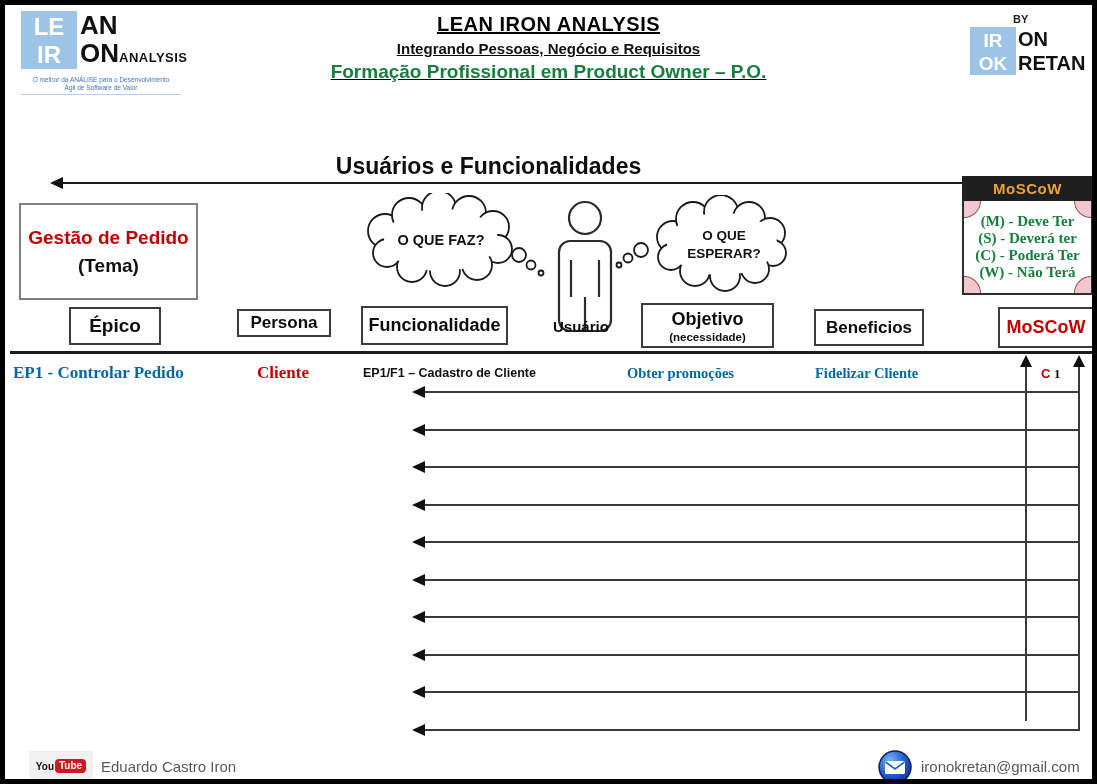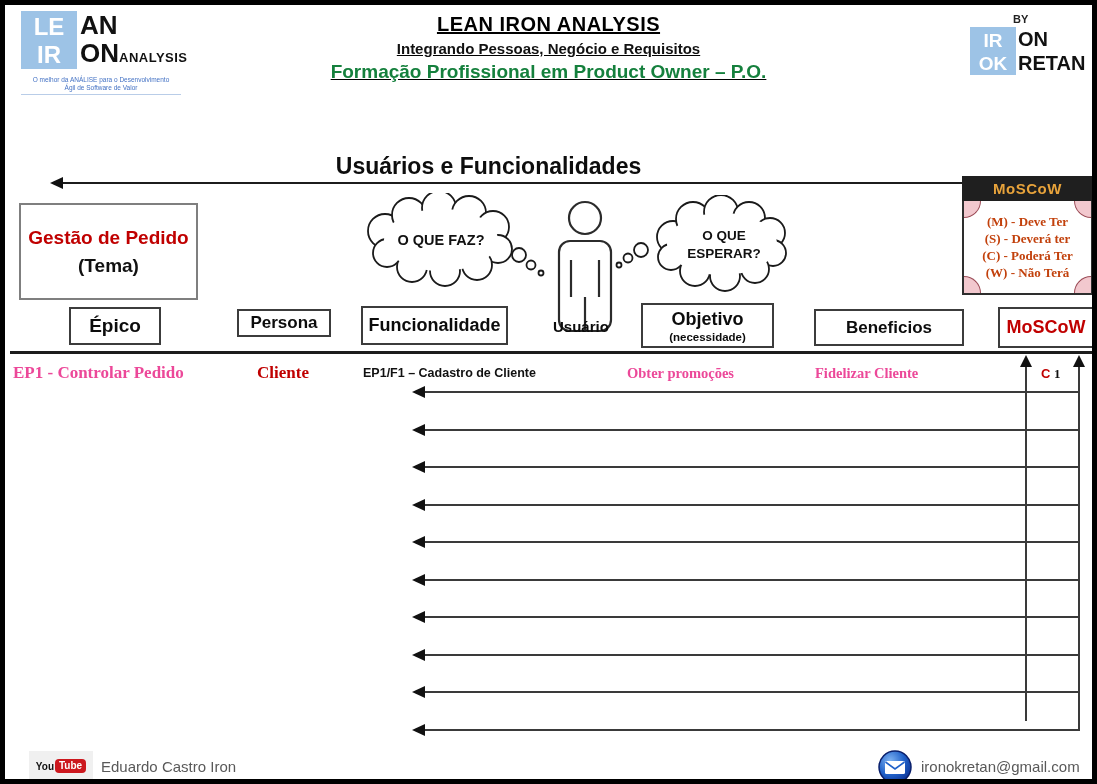--- a/index.html
+++ b/index.html
@@ -58,36 +58,36 @@
     align-items:center; justify-content:center; }
   .theme-title { color:#C00000; font-weight:bold; font-size:19px; line-height:28px; }
   .theme-sub { color:#111; font-weight:bold; font-size:19px; line-height:28px; }
 
   
   .legend { position:absolute; left:957px; top:171px; width:131px; }
   .legend-bar { height:25px; background:#1F1F1F; color:#E8A33B; font-weight:bold;
     font-size:15px; text-align:center; line-height:25px; letter-spacing:.5px; }
   .legend-body { position:relative; border:2px solid #2e2e2e; border-top:none;
     background:#fff; height:94px; padding-top:12px; }
-  .legend-item { font-family:"Liberation Serif", serif; font-weight:bold; color:#c2410c;
-    font-size:13px; line-height:17px; text-align:center; }
+  .legend-item { font-family:"Liberation Serif", serif; font-weight:bold; color:#15803d;
+    font-size:15px; line-height:17px; text-align:center; }
   .corner { position:absolute; width:17px; height:17px; background:#F2C8CE; border:1px solid #9B4C57; }
   .c-tl { left:0; top:0; border-radius:0 0 100% 0; border-left:none; border-top:none; }
   .c-tr { right:0; top:0; border-radius:0 0 0 100%; border-right:none; border-top:none; }
   .c-bl { left:0; bottom:0; border-radius:0 100% 0 0; border-left:none; border-bottom:none; }
   .c-br { right:0; bottom:0; border-radius:100% 0 0 0; border-right:none; border-bottom:none; }
 
   
   .col-box { position:absolute; border:2px solid #3c3c3c; background:#fff; color:#0c0c0c;
     font-weight:bold; display:flex; flex-direction:column; align-items:center; justify-content:center; }
   .usuario-label { position:absolute; font-weight:bold; color:#0c0c0c; font-size:15px; }
   .obj-sub { font-size:11.5px; font-weight:bold; margin-top:1px; }
 
   
-  .cell-serif { position:absolute; font-family:"Liberation Serif", serif; font-weight:bold; color:#ec4899; }
+  .cell-serif { position:absolute; font-family:"Liberation Serif", serif; font-weight:bold; color:#0369a1; }
   .cell-sans  { position:absolute; font-weight:bold; color:#111; }
   .red { color:#C00000; }
 
   
   .yt-wrap { position:absolute; left:24px; top:746px; width:64px; height:30px;
     background:#f0f0f0; display:flex; align-items:center; justify-content:center; gap:1px; }
   .yt-you { font-size:10px; font-weight:bold; color:#111; }
   .yt-tube { font-size:10px; font-weight:bold; color:#fff; background:#CC181E;
     border-radius:4px; padding:1px 4px 2px 4px; }
   .footer-text { position:absolute; color:#595959; font-size:15px; }
@@ -213,21 +213,21 @@
   </svg>
 
   <div class="col-box" style="left:64px; top:302px; width:92px; height:38px; font-size:19px;">Épico</div>
   <div class="col-box" style="left:232px; top:304px; width:94px; height:28px; font-size:17px;">Persona</div>
   <div class="col-box" style="left:356px; top:301px; width:147px; height:39px; font-size:18px;">Funcionalidade</div>
   <div class="usuario-label" style="left:548px; top:313px;">Usuário</div>
   <div class="col-box" style="left:636px; top:298px; width:133px; height:45px; font-size:18px;">
     <div>Objetivo</div>
     <div class="obj-sub">(necessidade)</div>
   </div>
-  <div class="col-box" style="left:809px; top:304px; width:150px; height:37px; font-size:17px;">Beneficios</div>
+  <div class="col-box" style="left:809px; top:304px; width:110px; height:37px; font-size:17px;">Beneficios</div>
   <div class="col-box red" style="left:993px; top:302px; width:96px; height:41px; font-size:18px;">MoSCoW</div>
 
   <div class="rule" style="left:5px; top:346px; width:1086px; height:2.5px;"></div>
 
   <div class="cell-serif" style="left:8px; top:358px; font-size:17px;">EP1 - Controlar Pedido</div>
   <div class="cell-serif red" style="left:252px; top:358px; font-size:17px;">Cliente</div>
   <div class="cell-sans" style="left:358px; top:361px; font-size:12.5px;">EP1/F1 – Cadastro de Cliente</div>
   <div class="cell-serif" style="left:622px; top:360px; font-size:14.5px;">Obter promoções</div>
   <div class="cell-serif" style="left:810px; top:360px; font-size:14.5px;">Fidelizar Cliente</div>
   <div class="cell-sans" style="left:1036px; top:361px; font-size:13px;"><span class="red">C</span>&nbsp;<span class="cell-num" style="font-family:'Liberation Serif',serif; color:#111;">1</span></div>

